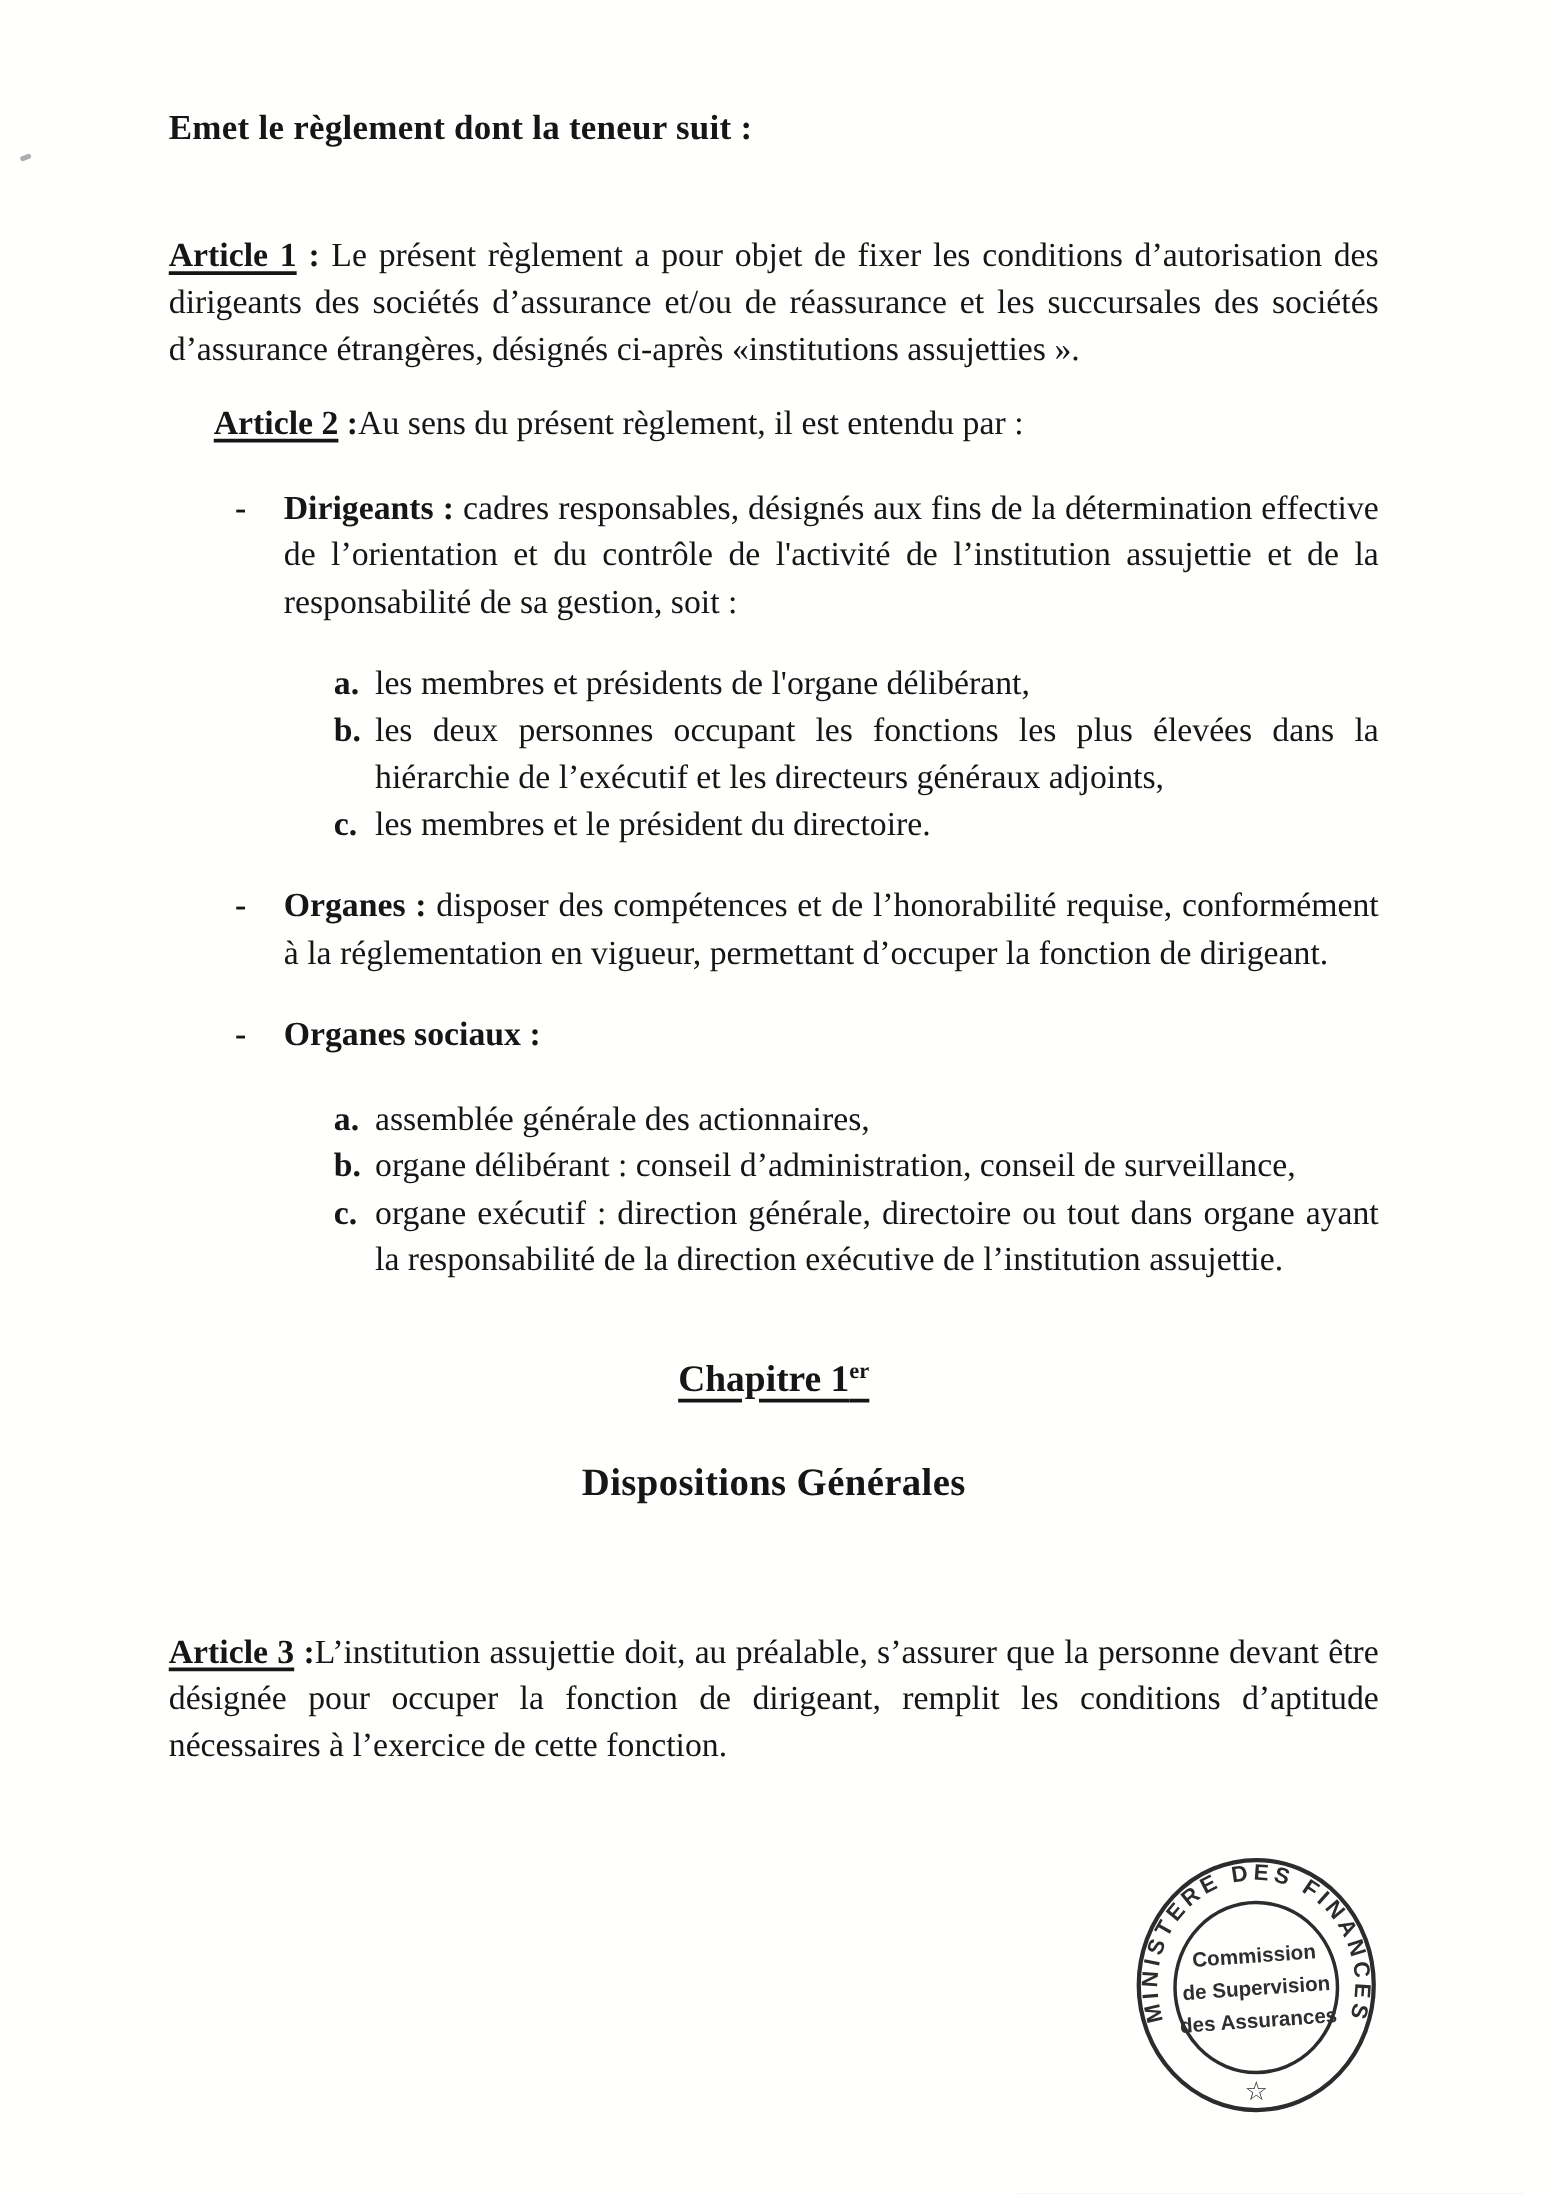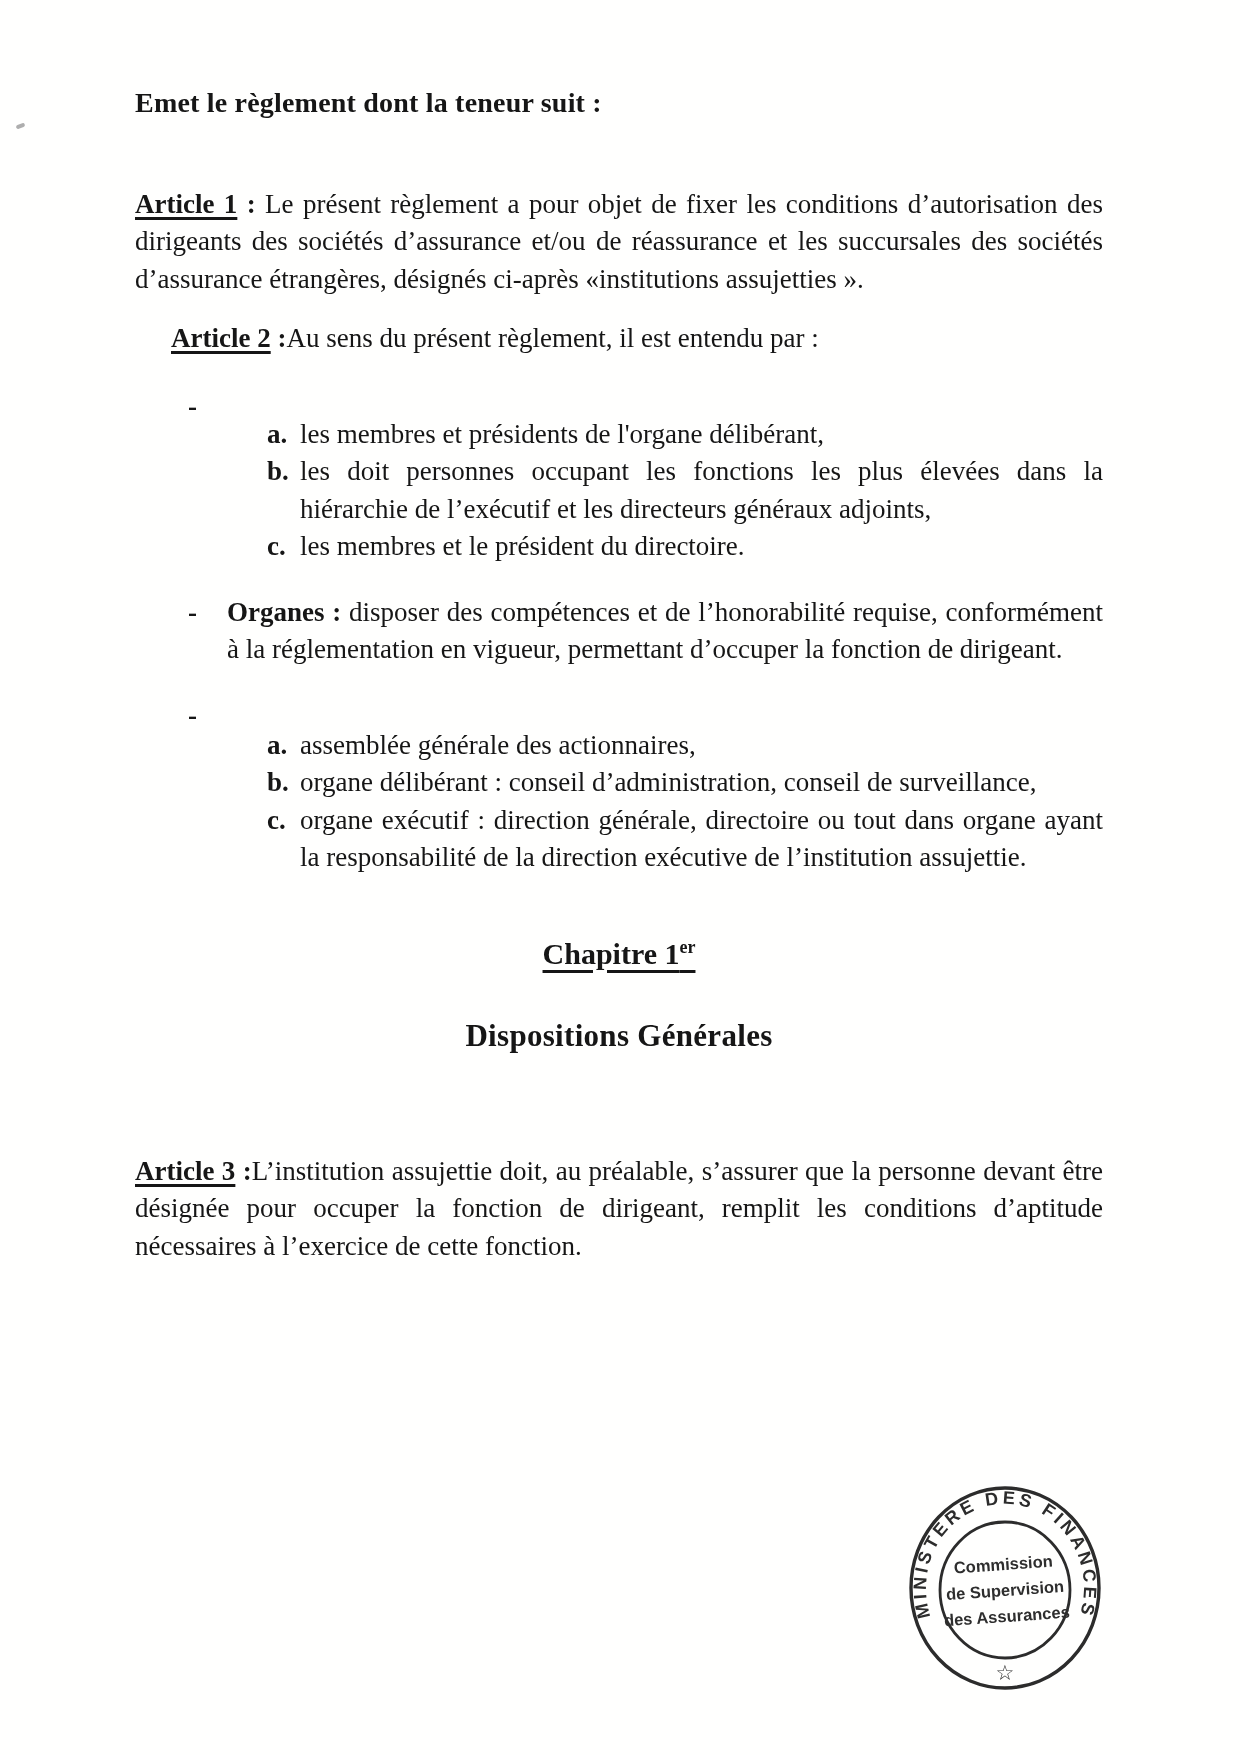--- a/index.html
+++ b/index.html
@@ -68,47 +68,49 @@
 
     <p class="intro">Emet le règlement dont la teneur suit :</p>
 
     <p class="p-art1"><span class="label">Article 1</span><span class="bold"> : </span><span>Le présent règlement a pour objet de fixer les conditions d’autorisation  des dirigeants des sociétés d’assurance et/ou de réassurance et les succursales des sociétés d’assurance étrangères, désignés ci-après «institutions assujetties ».</span></p>
 
     <p class="p-art2"><span class="label">Article 2</span><span class="bold"> :</span><span>Au sens du présent règlement, il est entendu par :</span></p>
 
     <div class="def-item">
       <span class="dash">-</span>
       <div class="def-body">
+        <p><span class="bold">Dirigeants :</span> <span>cadres responsables, désignés aux fins de la détermination effective de l’orientation et du contrôle de l'activité de l’institution assujettie et de la responsabilité de sa gestion, soit :</span></p>
         <div class="sub-list">
           <div class="sub-item">
             <span class="marker">a.</span>
             <p class="sub-text">les membres et présidents de l'organe délibérant,</p>
           </div>
           <div class="sub-item">
             <span class="marker">b.</span>
-            <p class="sub-text">les doit personnes occupant les fonctions les plus élevées dans la hiérarchie de l’exécutif et les directeurs généraux adjoints,</p>
+            <p class="sub-text">les deux personnes occupant les fonctions les plus élevées dans la hiérarchie de l’exécutif et les directeurs généraux adjoints,</p>
           </div>
           <div class="sub-item">
             <span class="marker">c.</span>
             <p class="sub-text">les membres et le président du directoire.</p>
           </div>
         </div>
       </div>
     </div>
 
     <div class="def-item">
       <span class="dash">-</span>
       <div class="def-body">
         <p><span class="bold">Organes :</span> <span>disposer des compétences et de l’honorabilité requise, conformément à la réglementation en vigueur, permettant d’occuper la fonction de dirigeant.</span></p>
       </div>
     </div>
 
     <div class="def-item">
       <span class="dash">-</span>
       <div class="def-body">
+        <p><span class="bold">Organes sociaux :</span></p>
         <div class="sub-list" style="margin-top:30px;">
           <div class="sub-item">
             <span class="marker">a.</span>
             <p class="sub-text">assemblée générale des actionnaires,</p>
           </div>
           <div class="sub-item">
             <span class="marker">b.</span>
             <p class="sub-text">organe délibérant :  conseil  d’administration,  conseil  de surveillance,</p>
           </div>
           <div class="sub-item">

